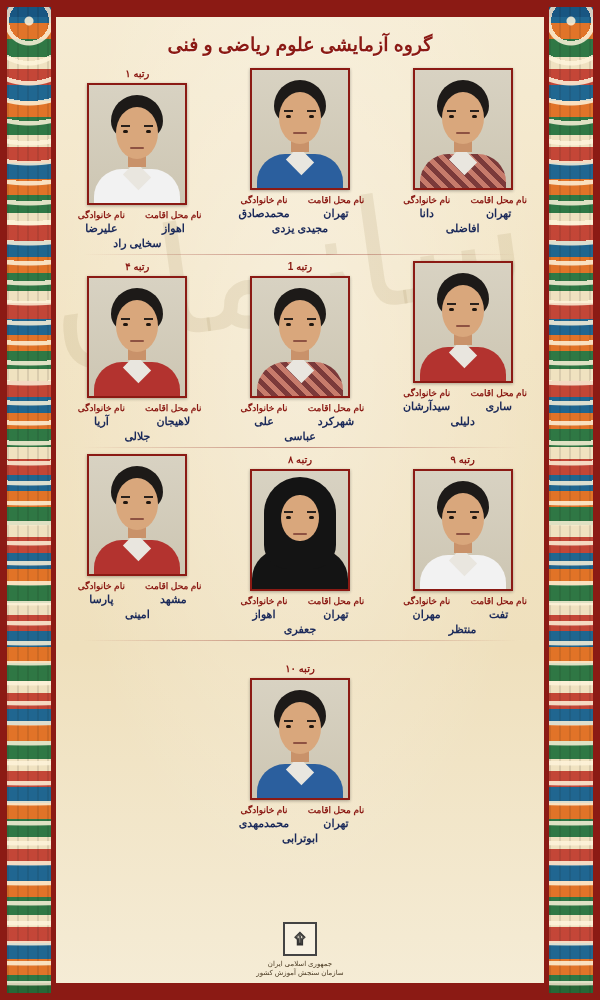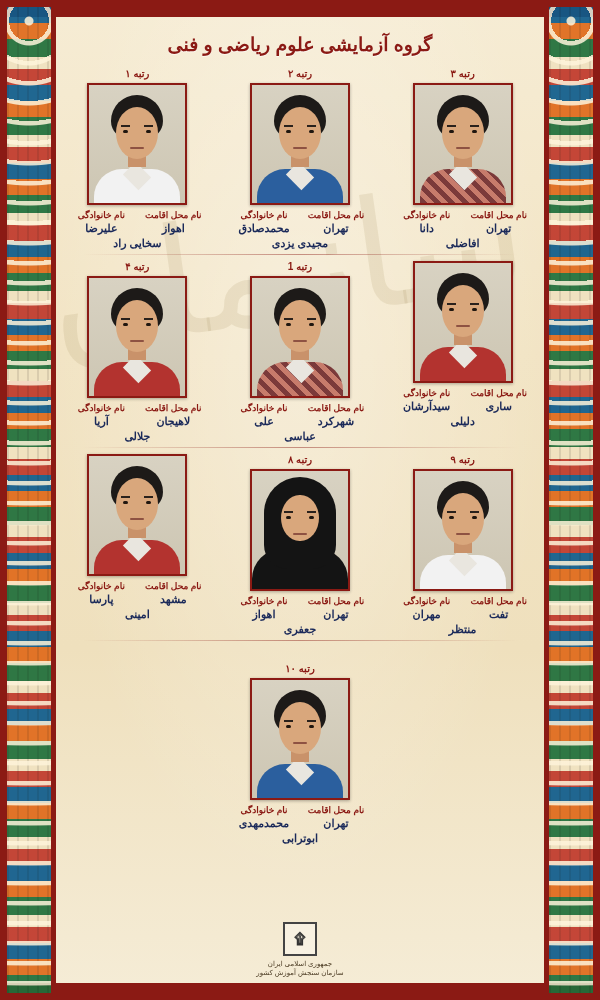--- a/index.html
+++ b/index.html
@@ -188,21 +188,20 @@
 
   <div class="content">
     <div class="watermark">سازمان سنجش</div>
 
     <div class="title">گروه آزمایشی علوم ریاضی و فنی</div>
 
     <div class="rows">
 
       <div class="row">
         <div class="card">
-          <div class="rank">رتبه ۳</div>
           <div class="photo-frame">
             <div class="p-bg"></div>
               <div class="p-shirt check"></div>
               <div class="p-collar"></div>
             <div class="p-neck"></div>
               <div class="p-hair"></div>
               <div class="p-face"></div>
             <div class="p-brow l"></div>
               <div class="p-brow r"></div>
             <div class="p-eye l"></div>
@@ -216,21 +215,20 @@
           <div class="values">
             <span>تهران</span>
             <span>دانا</span>
           </div>
           <div class="values">
             <span>افاضلی</span>
           </div>
         </div>
 
         <div class="card">
-          <div class="rank">رتبه ۲</div>
           <div class="photo-frame">
             <div class="p-bg"></div>
               <div class="p-shirt blue"></div>
               <div class="p-collar"></div>
             <div class="p-neck"></div>
               <div class="p-hair"></div>
               <div class="p-face"></div>
             <div class="p-brow l"></div>
               <div class="p-brow r"></div>
             <div class="p-eye l"></div>

